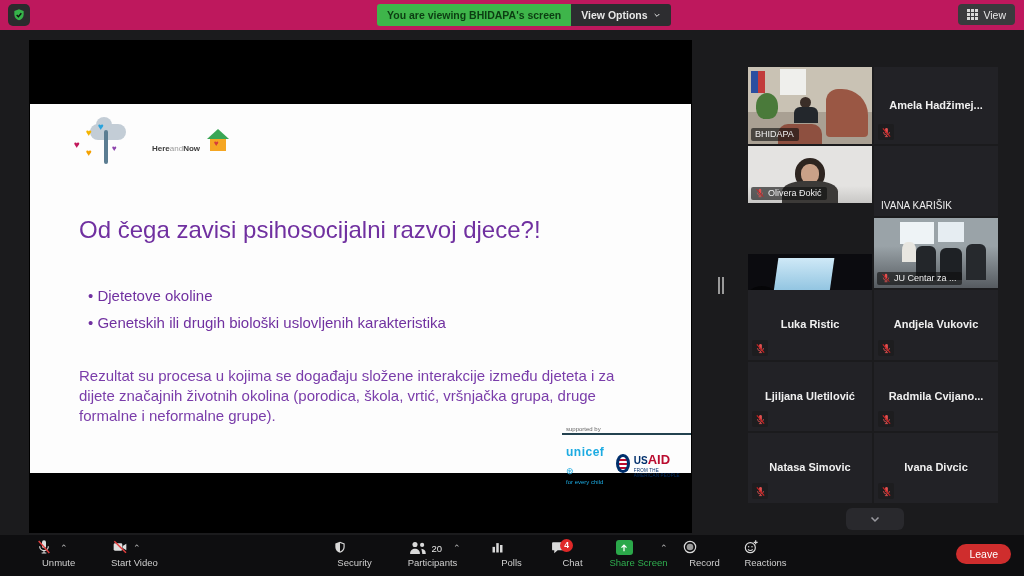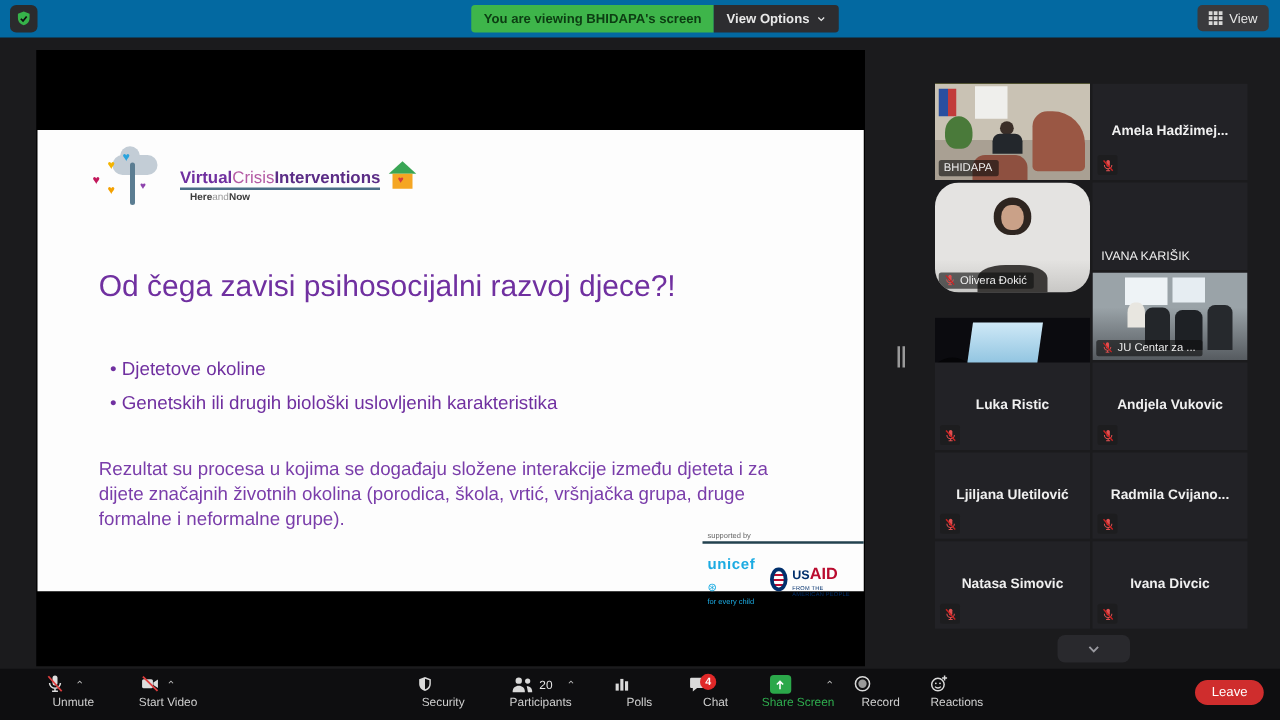--- a/index.html
+++ b/index.html
@@ -1,20 +1,20 @@
 <!DOCTYPE html>
 <html><head>
 <meta charset="utf-8">
 <style>
   * { margin:0; padding:0; box-sizing:border-box; }
   html,body { width:1024px; height:576px; overflow:hidden; }
   body { font-family:"Liberation Sans", sans-serif; background:#1b1b1d; position:relative; }
 
   
-  .topbar { position:absolute; left:0; top:0; width:1024px; height:30px; background:#0369a1; }
+  .topbar { position:absolute; left:0; top:0; width:1024px; height:30px; background:#be185d; }
   .shield-btn { position:absolute; left:8px; top:4px; width:22px; height:22px; background:#2b2b2d; border-radius:5px; display:flex; align-items:center; justify-content:center; }
   .viewing-group { position:absolute; left:377px; top:4px; height:22px; display:flex; }
   .viewing-banner { background:#3eb54a; color:#0c3d12; font-size:10.5px; font-weight:bold; line-height:22px; padding:0 10px; border-radius:3px 0 0 3px; white-space:nowrap; }
   .view-options { background:#2d2d30; color:#e8e8e8; font-size:10.5px; font-weight:bold; line-height:22px; padding:0 10px; border-radius:0 3px 3px 0; display:flex; align-items:center; gap:5px; cursor:pointer; }
   .view-btn { position:absolute; right:9px; top:4px; height:21px; background:#3a3a3d; border-radius:4px; color:#e8e8e8; font-size:10.5px; display:flex; align-items:center; gap:5px; padding:0 9px; cursor:pointer; }
   .grid-icon { display:grid; grid-template-columns:repeat(3,3px); grid-template-rows:repeat(3,3px); gap:1px; }
   .grid-icon span { background:#d8d8d8; }
 
   
   .share-region { position:absolute; left:29px; top:40px; width:663px; height:493px; background:#000; }
@@ -151,21 +151,20 @@
       <div class="hearts-cloud">
         <div class="cloud"></div>
           <div class="trunk"></div>
         <span class="heart" style="left:14px;top:6px;color:#f4b400;">♥</span>
         <span class="heart" style="left:26px;top:0px;color:#29a3dd;">♥</span>
         <span class="heart" style="left:2px;top:18px;color:#c2185b;">♥</span>
         <span class="heart" style="left:14px;top:26px;color:#f4a100;">♥</span>
         <span class="heart" style="left:40px;top:22px;color:#8e44ad;font-size:8px;">♥</span>
       </div>
       <div class="logo-text-block">
-        <div class="logo-title"><span class="lt-virtual">Virtual</span><span class="lt-crisis">Crisis</span><span class="lt-interv">Interventions</span></div>
         <div class="logo-sub"><span class="ls-b">Here</span><span class="ls-g">and</span><span class="ls-b">Now</span></div>
       </div>
       <div class="house-icon">
         <div class="house-roof"></div>
           <div class="house-body"></div>
           <div class="house-heart">♥</div>
       </div>
     </div>
 
     <div class="slide-title">Od čega zavisi psihosocijalni razvoj djece?!</div>
@@ -221,21 +220,21 @@
   <div class="center-name">Amela  Hadžimej...</div>
   <div class="mic-chip">
     <svg width="11" height="11" viewBox="0 0 24 24" style="color:#e05050">
         <path fill="currentColor" d="M12 2a3 3 0 0 1 3 3v6a3 3 0 1 1-6 0V5a3 3 0 0 1 3-3z"></path>
         <path fill="none" stroke="currentColor" stroke-width="1.8" d="M5.5 11a6.5 6.5 0 0 0 13 0M12 17.5V21M8.5 21h7"></path>
         <path stroke="#c22" stroke-width="2.4" d="M4 3 20 21"></path>
       </svg>
   </div>
 </div>
 
-<div class="tile" style="left:748px;top:146px;width:124px;height:88px;border-radius:19px;">
+<div class="tile" style="left:748px;top:146px;width:124px;height:57px;">
   <div class="scene-person">
       <div class="hair"></div>
       <div class="face"></div>
       <div class="torso"></div>
     </div>
   <div class="name-chip">
     <svg width="10" height="10" viewBox="0 0 24 24" style="color:#e05050">
         <path fill="currentColor" d="M12 2a3 3 0 0 1 3 3v6a3 3 0 1 1-6 0V5a3 3 0 0 1 3-3z"></path>
         <path fill="none" stroke="currentColor" stroke-width="1.8" d="M5.5 11a6.5 6.5 0 0 0 13 0M12 17.5V21M8.5 21h7"></path>
         <path stroke="#c22" stroke-width="2.4" d="M4 3 20 21"></path>

